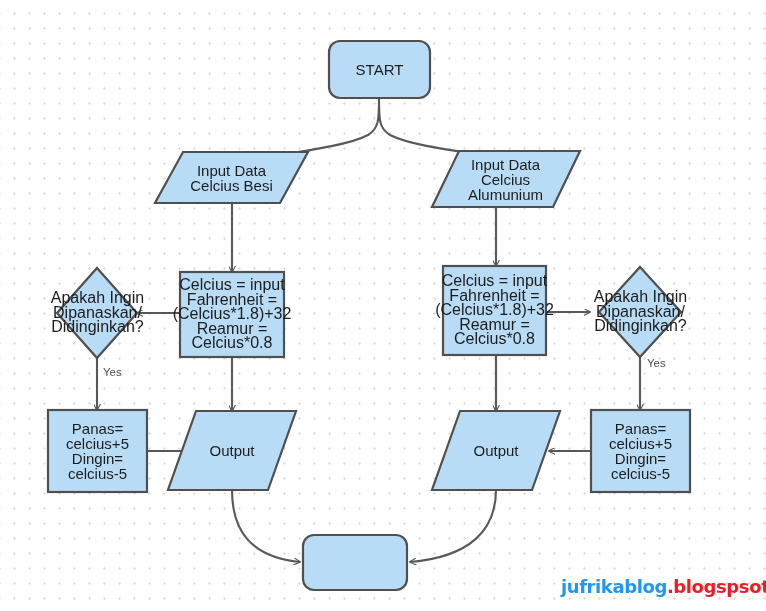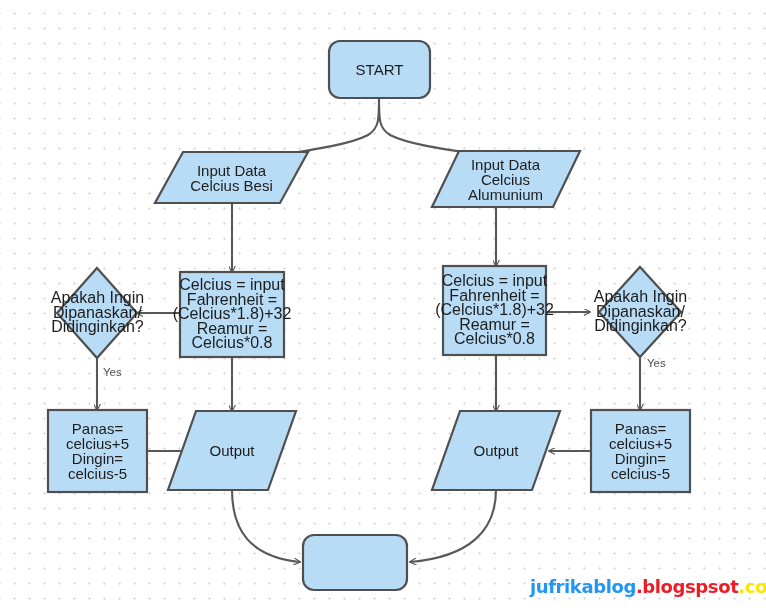--- a/index.html
+++ b/index.html
@@ -51,21 +51,21 @@
   .watermark {
     position: absolute;
     left: 530px;
     top: 576px;
     font-family: "DejaVu Sans", sans-serif;
     font-weight: bold;
     font-size: 18px;
     letter-spacing: -0.4px;
     white-space: nowrap;
   }
-  .wm-a { color: #2196f3; }
+  .wm-a { color: #2196f3; margin-left: 31px; }
   .wm-b { color: #ee1b24; }
   .wm-c { color: #ffe400; }
 </style>
 </head>
 <body>
 
 <div id="canvas">
 
   <svg id="flow-svg" viewBox="0 0 766 611">
     <defs>

